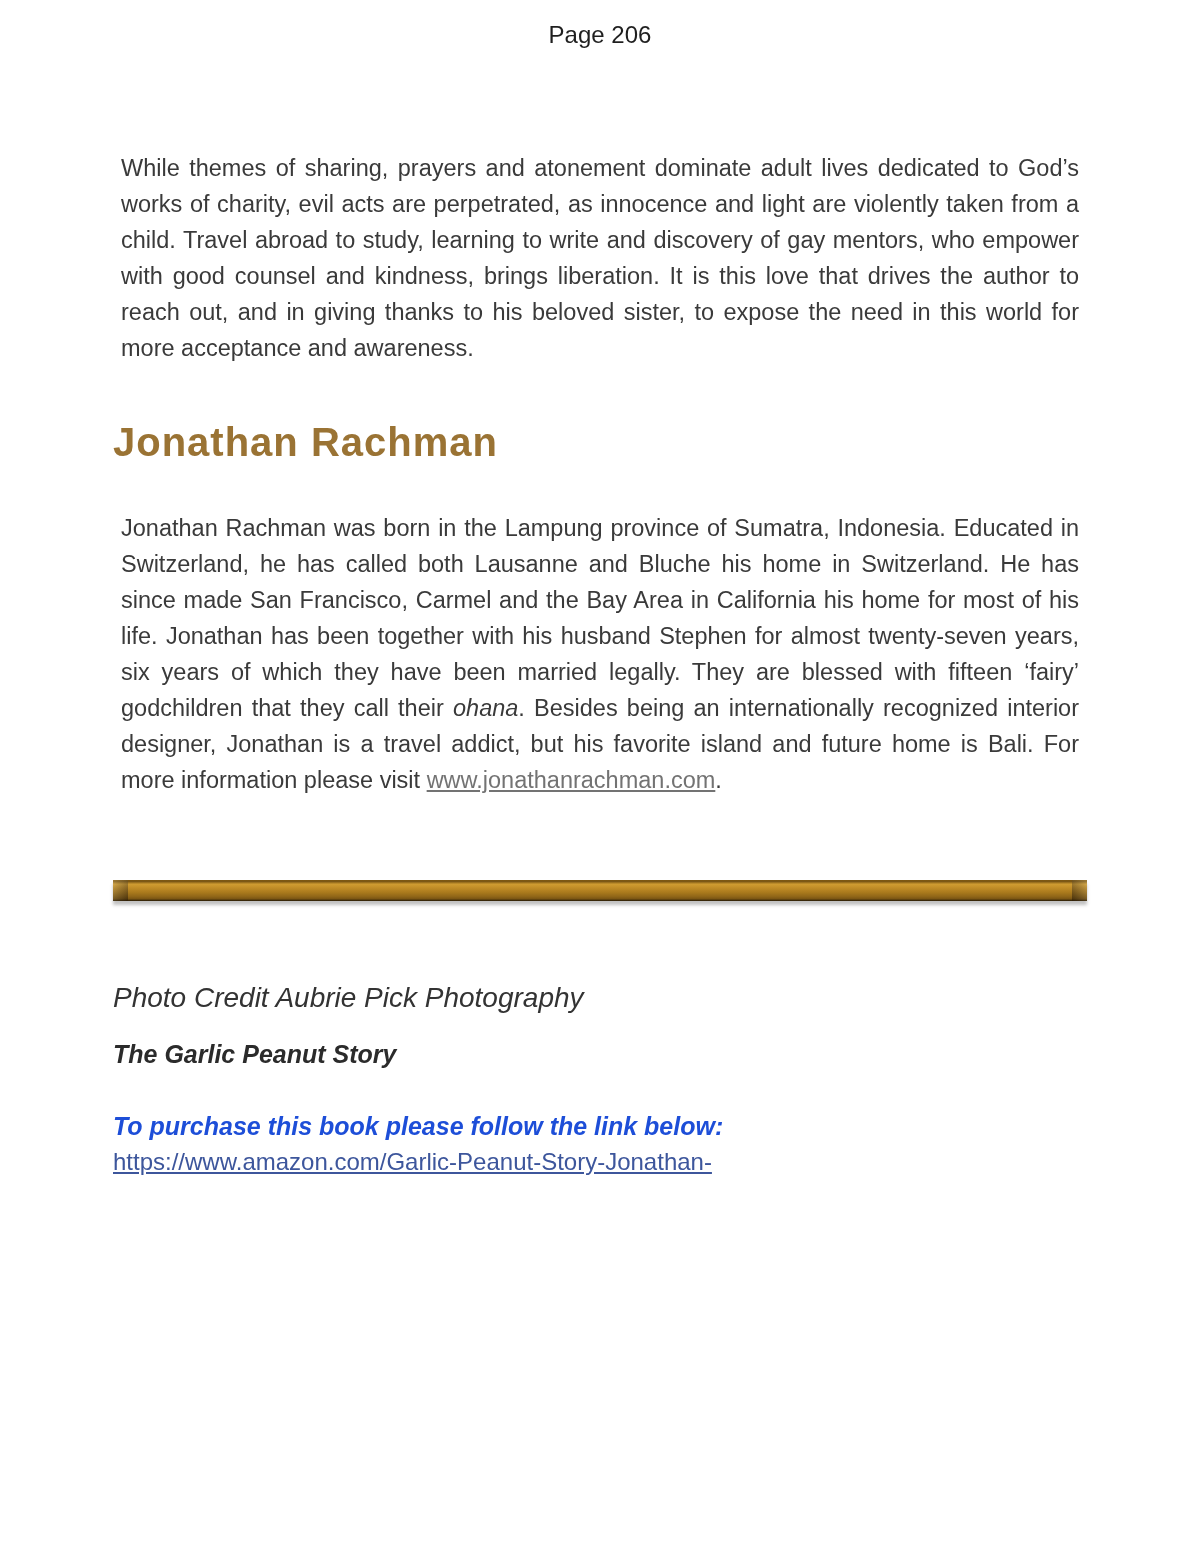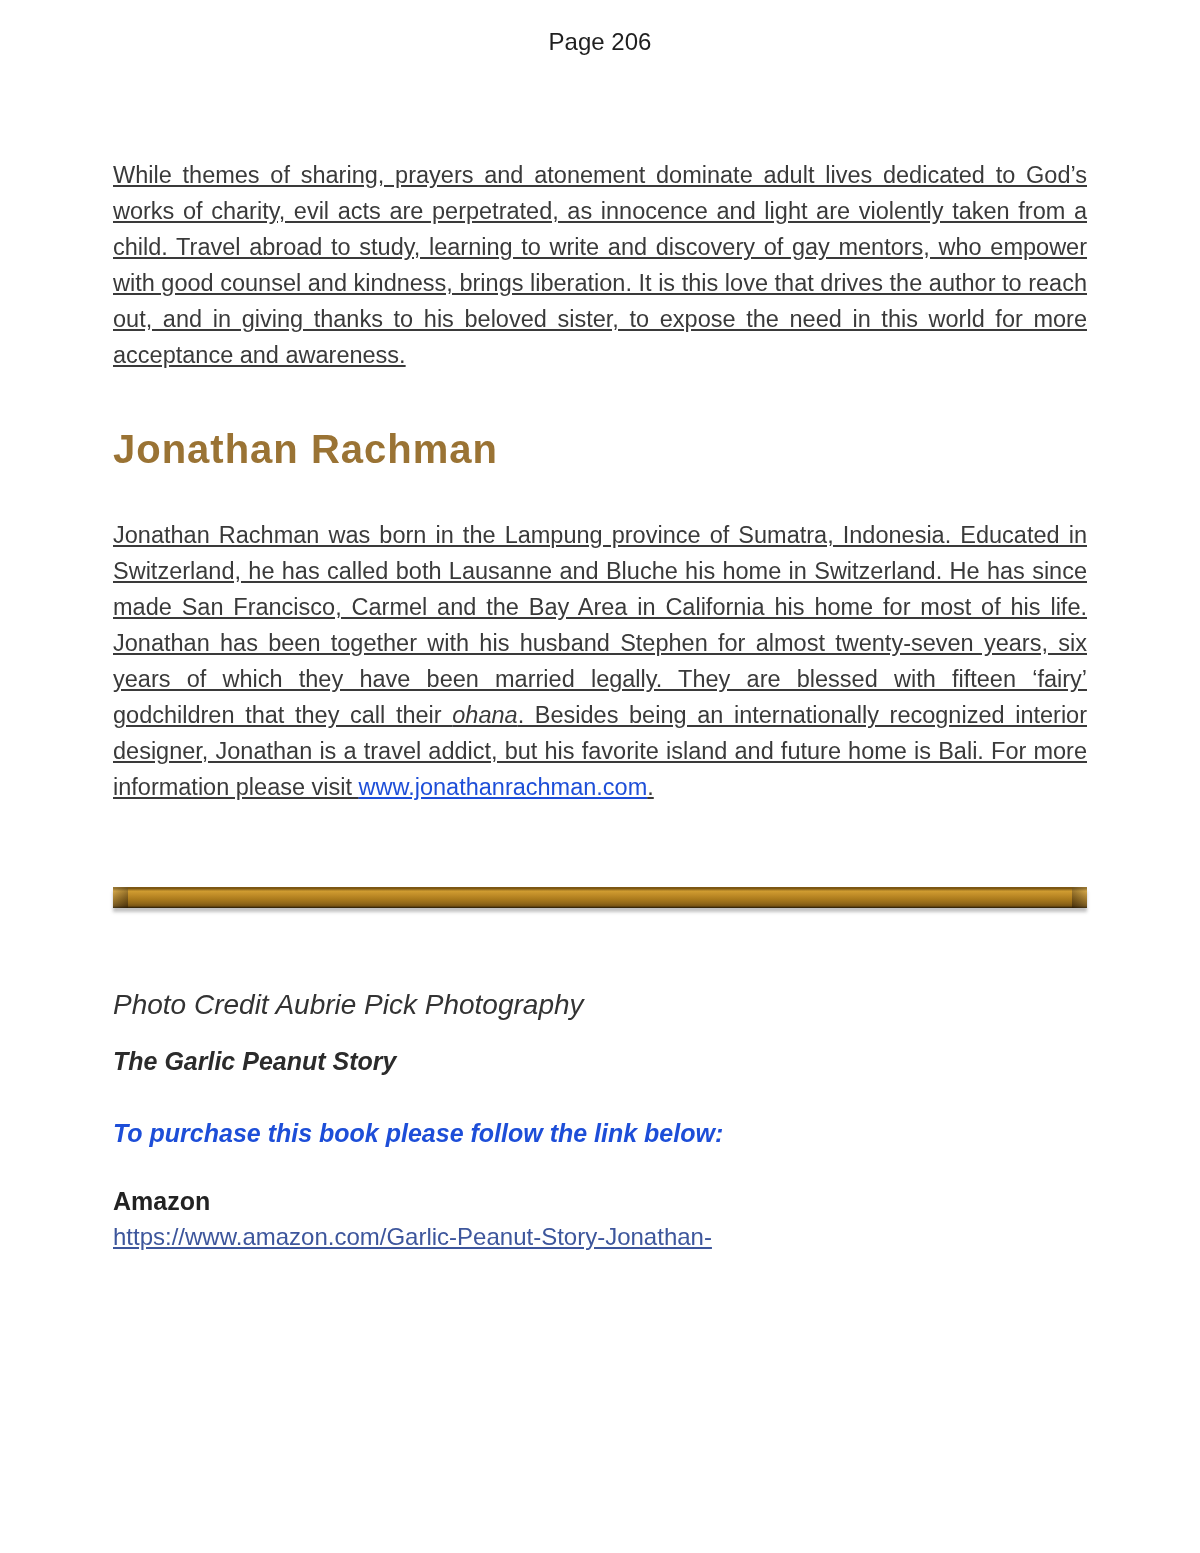--- a/index.html
+++ b/index.html
@@ -13,51 +13,50 @@
     position: relative;
     font-family: "Liberation Sans", sans-serif;
     color: #3a3a3a;
     overflow: hidden;
   }
   .content {
     width: 974px;
     margin: 0 auto;
   }
   .page-number {
-    padding-top: 27px;
+    padding-top: 20px;
     text-align: center;
     font-size: 24px;
     line-height: 30px;
     color: #1f1f1f;
   }
   .body-text {
     font-size: 23.5px;
     line-height: 36px;
     text-align: justify;
     color: #3a3a3a;
-    margin: 0;
-    text-decoration: underline;
+    margin: 8px;
   }
   .intro {
     margin-top: 100px;
   }
   .author-heading {
     margin: 52px 0 0 0;
     font-size: 40px;
     line-height: 48px;
     font-weight: bold;
     letter-spacing: 1px;
     color: #9a7334;
   }
   .bio {
     margin-top: 44px;
   }
   .italic { font-style: italic; }
   a.link, .link {
-    color: #1d4ed8;
+    color: #737373;
     text-decoration: underline;
     cursor: pointer;
   }
   .divider {
     position: relative;
     height: 21px;
     margin-top: 82px;
     background: linear-gradient(to bottom,
       #8a6115 0%,
       #6e4c10 5%,
@@ -139,19 +138,18 @@
   <div class="divider"></div>
 
   <div class="photo-credit">Photo Credit Aubrie Pick Photography</div>
 
   <div class="book-title-block">
     <div>The Garlic Peanut Story</div>
   </div>
 
   <div class="purchase-prompt">To purchase this book please follow the link below:</div>
 
-  <div class="store-name">Amazon</div>
 
   <a class="amazon-link-block">
     <div class="url-line">https://www.amazon.com/Garlic-Peanut-Story-Jonathan-</div>
   </a>
 
 </div>
 
 </body></html>

